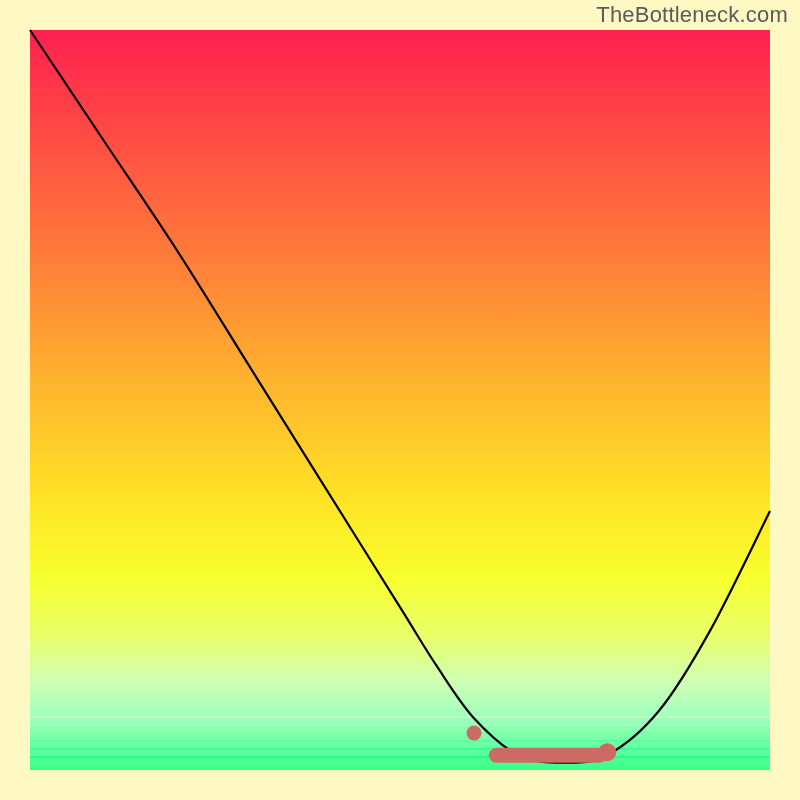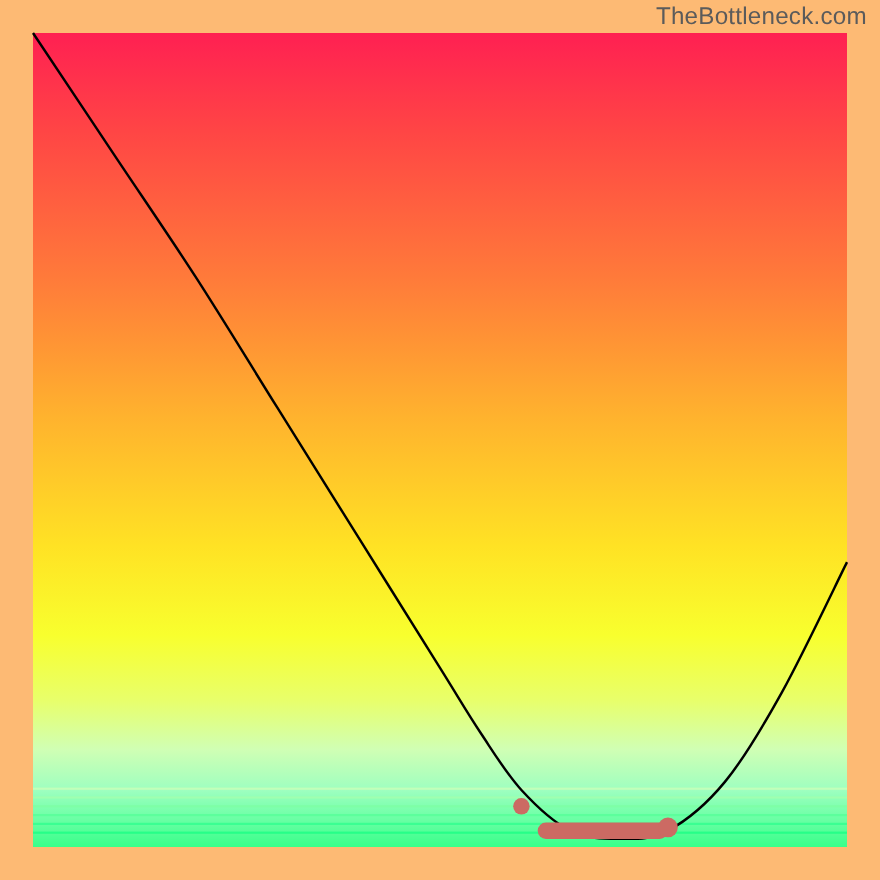--- a/index.html
+++ b/index.html
@@ -7,21 +7,21 @@
     padding: 0;
     width: 800px;
     height: 800px;
     overflow: hidden;
     font-family: Arial, Helvetica, sans-serif;
   }
   .frame {
     position: relative;
     width: 800px;
     height: 800px;
-    background: #fdba74;
+    background: #fef9c3;
   }
   .watermark {
     position: absolute;
     top: 2px;
     right: 12px;
     color: #5b5b5b;
     font-size: 22px;
     font-weight: 500;
     letter-spacing: 0.2px;
     z-index: 5;

